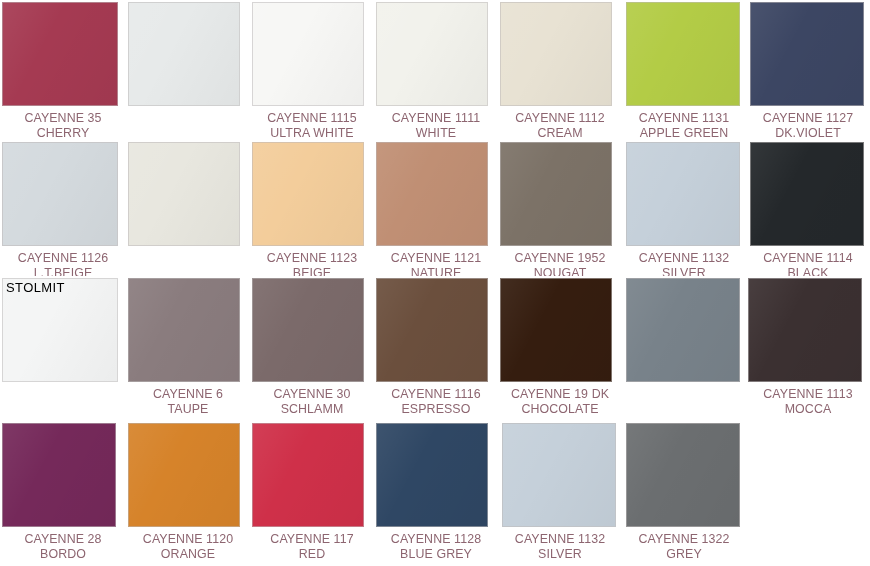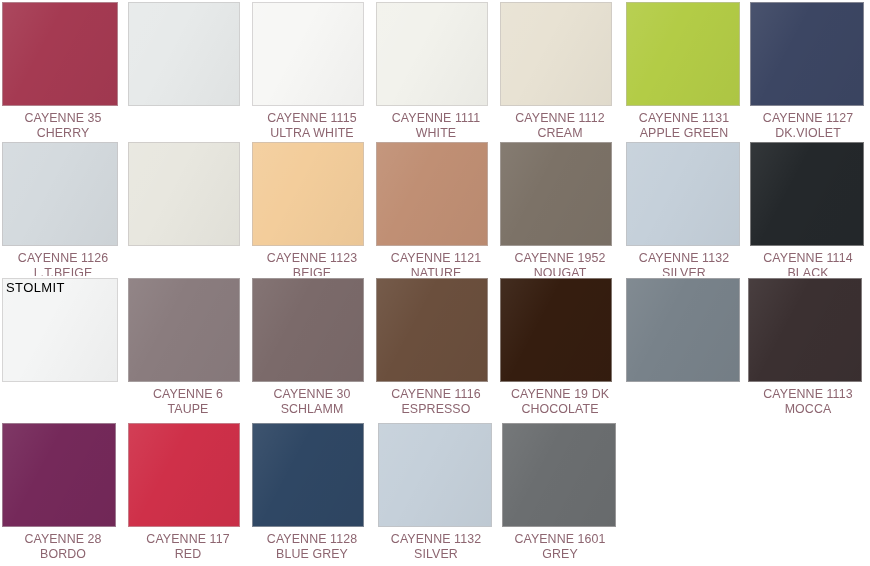--- a/index.html
+++ b/index.html
@@ -229,20 +229,27 @@
       </div>
     </div>
     <div class="swatch-cell">
       <div class="chip" style="background: rgb(117, 41, 90);"></div>
       <div class="label">
         <span class="code">CAYENNE 28</span>
         <span class="name">BORDO</span>
       </div>
     </div>
     <div class="swatch-cell">
+      <div class="chip" style="background: rgb(214, 131, 42);"></div>
+      <div class="label">
+        <span class="code">CAYENNE 1120</span>
+        <span class="name">ORANGE</span>
+      </div>
+    </div>
+    <div class="swatch-cell">
       <div class="chip" style="background: rgb(207, 48, 73);"></div>
       <div class="label">
         <span class="code">CAYENNE 117</span>
         <span class="name">RED</span>
       </div>
     </div>
     <div class="swatch-cell">
       <div class="chip" style="background: rgb(47, 71, 100);"></div>
       <div class="label">
         <span class="code">CAYENNE 1128</span>
@@ -252,19 +259,19 @@
     <div class="swatch-cell narrow">
       <div class="chip" style="background: rgb(197, 208, 218);"></div>
       <div class="label">
         <span class="code">CAYENNE 1132</span>
         <span class="name">SILVER</span>
       </div>
     </div>
     <div class="swatch-cell narrow">
       <div class="chip" style="background: rgb(107, 110, 112);"></div>
       <div class="label">
-        <span class="code">CAYENNE 1601</span>
+        <span class="code">CAYENNE 1322</span>
         <span class="name">GREY</span>
       </div>
     </div>
   </div>
 
 <div id="watermark">STOLMIT</div>
 
 </body></html>

